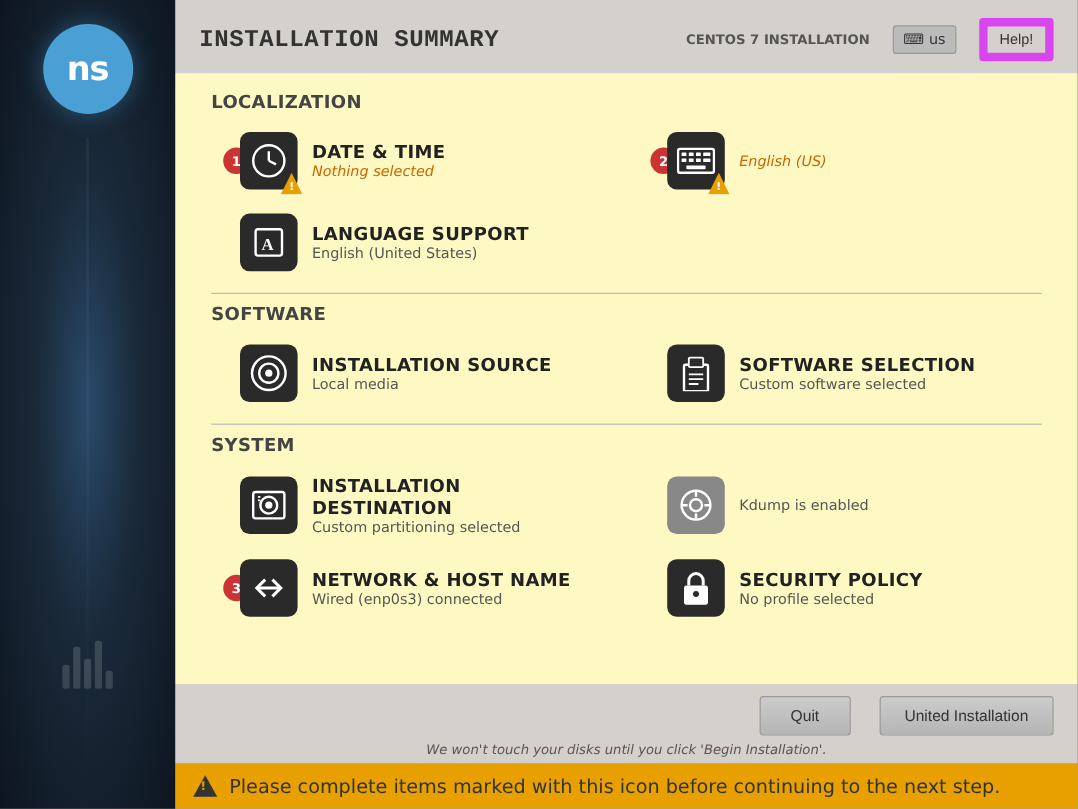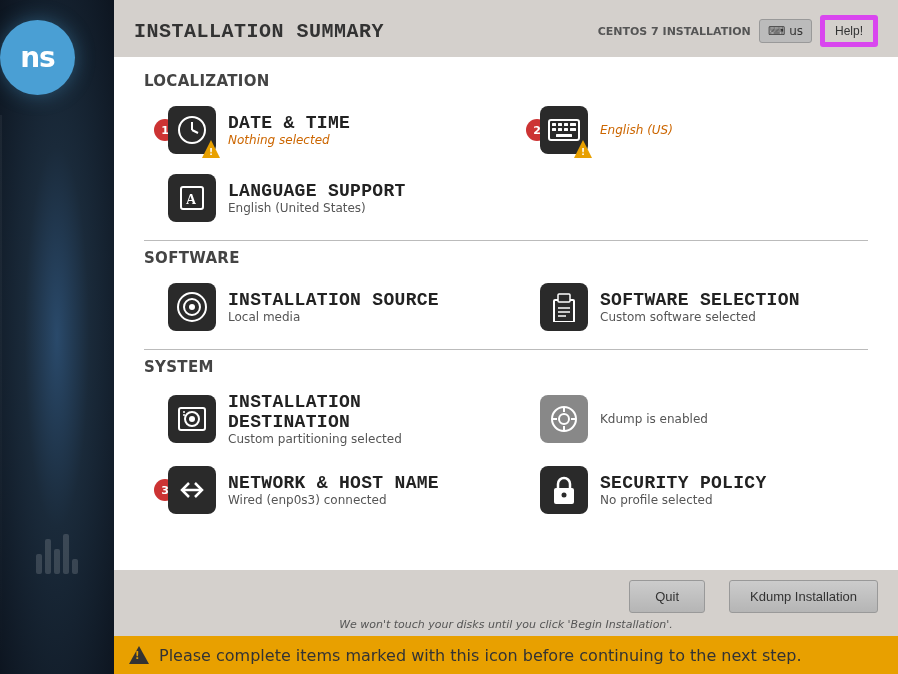--- a/index.html
+++ b/index.html
@@ -7,26 +7,26 @@
       font-family: 'DejaVu Sans', Arial, sans-serif;
       background: #3c3c3c;
       width: 898px;
       height: 674px;
       overflow: hidden;
       display: flex;
     }
 
     
     .sidebar {
-      width: 114px;
+      width: 146px;
       height: 674px;
       background: radial-gradient(ellipse at center, #2a4a6b 0%, #1a2a3a 40%, #0d1520 100%);
       display: flex;
       flex-direction: column;
-      align-items: flex-start;
+      align-items: center;
       padding-top: 20px;
       position: relative;
       flex-shrink: 0;
     }
     .sidebar-logo {
       width: 75px;
       height: 75px;
       background: #4a9fd4;
       border-radius: 50%;
       display: flex;
@@ -65,55 +65,55 @@
     .header-title {
       font-size: 20px;
       font-weight: bold;
       color: #333;
       letter-spacing: 0.5px;
       font-family: Liberation Mono, monospace;
     }
     .header-right {
       display: flex;
       align-items: center;
-      gap: 8px;
+      gap: 19px;
     }
     .centos-label {
       font-size: 11px;
       color: #555;
       font-weight: bold;
     }
     .keyboard-btn {
       display: flex;
       align-items: center;
       gap: 4px;
       background: #bbb;
       border: 1px solid #999;
       border-radius: 3px;
       padding: 4px 8px;
       font-size: 12px;
       color: #333;
       cursor: pointer;
     }
     .help-btn {
       background: #d4d0cc;
-      border: 5px solid #d946ef;
+      border: 7px solid #d946ef;
       border-radius: 3px;
       padding: 4px 10px;
       font-size: 12px;
       color: #333;
       cursor: pointer;
     }
 
     
     .content {
       flex: 1;
       padding: 10px 30px 10px 30px;
       overflow-y: auto;
-      background: #ffffff;
+      background: #fef9c3;
     }
 
     
     .section-header {
       font-size: 15px;
       font-weight: bold;
       color: #444;
       margin-bottom: 8px;
       margin-top: 5px;
       letter-spacing: 0.3px;
@@ -194,25 +194,24 @@
       justify-content: center;
       color: white;
       font-size: 11px;
       font-weight: bold;
     }
 
     .item-text {
       flex: 1;
     }
     .item-name {
-      font-size: 18px;
+      font-size: 15px;
       font-weight: bold;
       color: #222;
       letter-spacing: 0.3px;
-      font-family: Liberation Mono, monospace;
     }
     .item-status {
       font-size: 12px;
       color: #555;
     }
     .item-status.orange {
       color: #cc6600;
       font-style: italic;
     }
 
@@ -518,21 +517,21 @@
         </div>
       </div>
 
     </div>
 
   </div>
 
   <div class="footer">
     <div class="footer-buttons">
       <button class="btn-quit">Quit</button>
-      <button class="btn-begin">Kdump Installation</button>
+      <button class="btn-begin">United Installation</button>
     </div>
     <div class="footer-note">We won't touch your disks until you click 'Begin Installation'.</div>
   </div>
 
   <div class="warning-bar">
     <div style="width:0;height:0;border-left:10px solid transparent;border-right:10px solid transparent;border-bottom:18px solid #333;flex-shrink:0;position:relative;">
       <span style="position:absolute;top:4px;left:-4px;color:#e8a000;font-size:10px;font-weight:bold;">!</span>
     </div>
     <span class="warning-bar-text">Please complete items marked with this icon before continuing to the next step.</span>
   </div>

